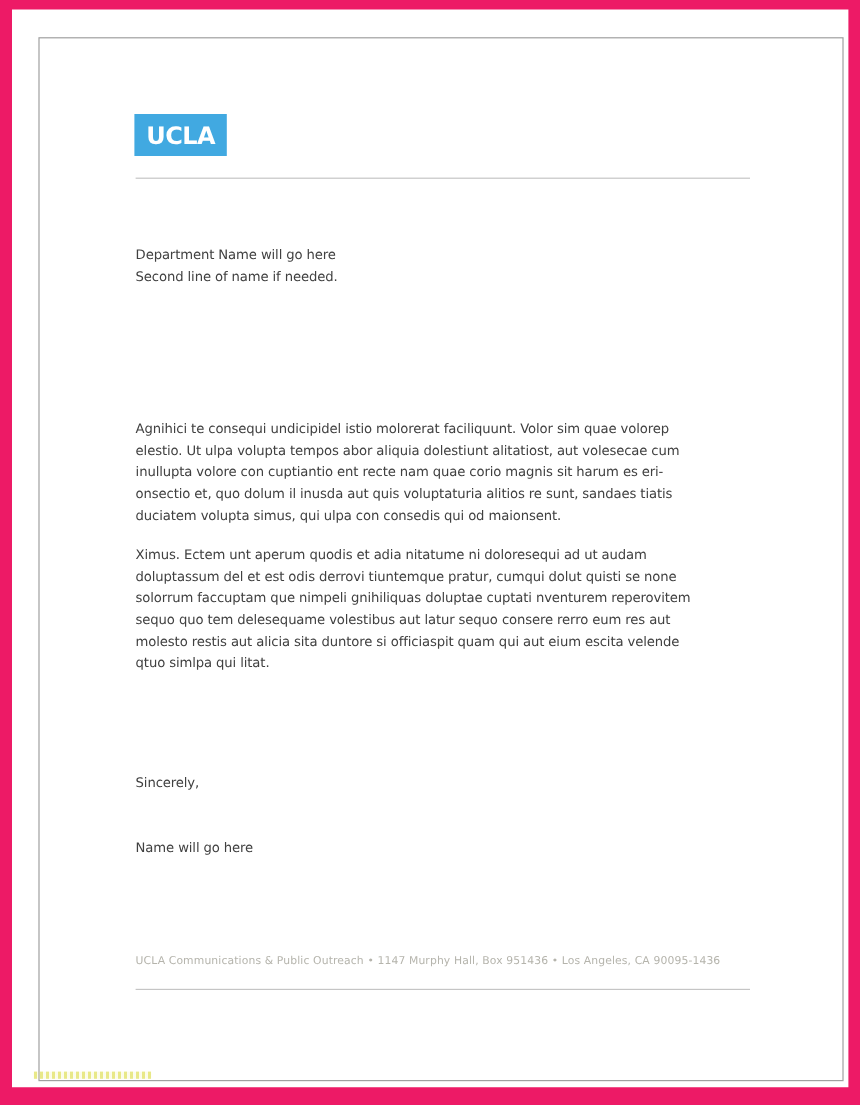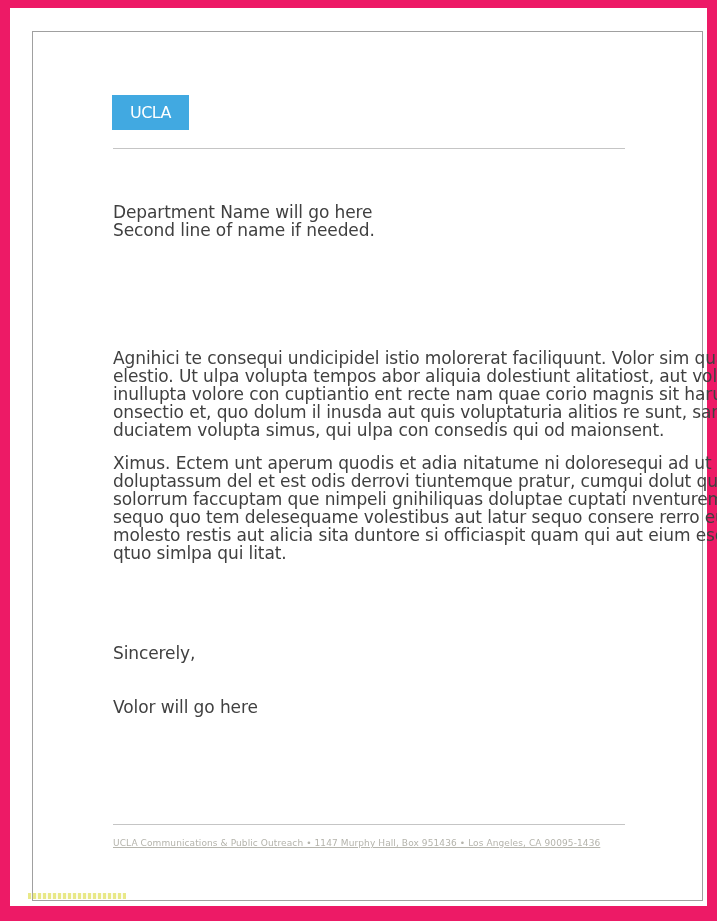--- a/index.html
+++ b/index.html
@@ -28,60 +28,59 @@
     box-sizing: border-box;
     border: 1px solid #A0A0A0;
     background: #ffffff;
   }
   .logo {
     position: absolute;
     left: 79px; top: 63px;
     width: 77px; height: 35px;
     background: #41A9E1;
     color: #ffffff;
-    font-weight: 400;
-    font-size: 16px;
+    font-weight: 700;
+    font-size: 20px;
     letter-spacing: -0.5px;
     display: flex;
     align-items: center;
     justify-content: center;
   }
   .rule {
     position: absolute;
     left: 80px;
     width: 512px;
     height: 1px;
     background: #C5C5C5;
   }
   .rule-top    { top: 116px; }
   .rule-bottom { top: 792px; }
   .txt {
     position: absolute;
     left: 80px;
     color: #404040;
-    font-size: 17px;
+    font-size: 11px;
     line-height: 18px;
     letter-spacing: -0.1px;
     white-space: pre;
   }
   .dept      { top: 172px; line-height: 17.5px; }
   .para-1    { top: 248px; }
   .para-2    { top: 317px; }
   .para-3    { top: 422px; }
   .closing   { top: 612px; }
   .signature { top: 666px; }
   .footer {
     position: absolute;
-    left: 80px; top: 805px;
+    left: 80px; top: 763px;
     color: #B5B4AC;
     font-size: 9px;
     line-height: 13px;
     letter-spacing: 0.1px;
     white-space: pre;
-    text-decoration: underline;
   }
   .watermark {
     position: absolute;
     left: -5px; top: 861px;
     width: 98px; height: 6px;
     opacity: 0.8;
     background: repeating-linear-gradient(
       90deg,
       #E3E36A 0px, #E3E36A 3px,
       rgba(227,227,106,0.15) 3px, rgba(227,227,106,0.15) 5px
@@ -110,21 +109,21 @@
 qtuo simlpa qui litat.</div>
 
     <div class="txt para-2">Agnihici te consequi undicipidel istio molorerat faciliquunt. Volor sim quae volorep
 elestio. Ut ulpa volupta tempos abor aliquia dolestiunt alitatiost, aut volesecae cum
 inullupta volore con cuptiantio ent recte nam quae corio magnis sit harum es eri-
 onsectio et, quo dolum il inusda aut quis voluptaturia alitios re sunt, sandaes tiatis
 duciatem volupta simus, qui ulpa con consedis qui od maionsent.</div>
 
     <div class="txt closing">Sincerely,</div>
 
-    <div class="txt signature">Volor will go here</div>
+    <div class="txt signature">Name will go here</div>
 
     <div class="rule rule-bottom"></div>
 
     <div class="footer">UCLA Communications &amp; Public Outreach • 1147 Murphy Hall, Box 951436 • Los Angeles, CA 90095-1436</div>
 
     <div class="watermark"></div>
 
   </div>
 </div>
 

